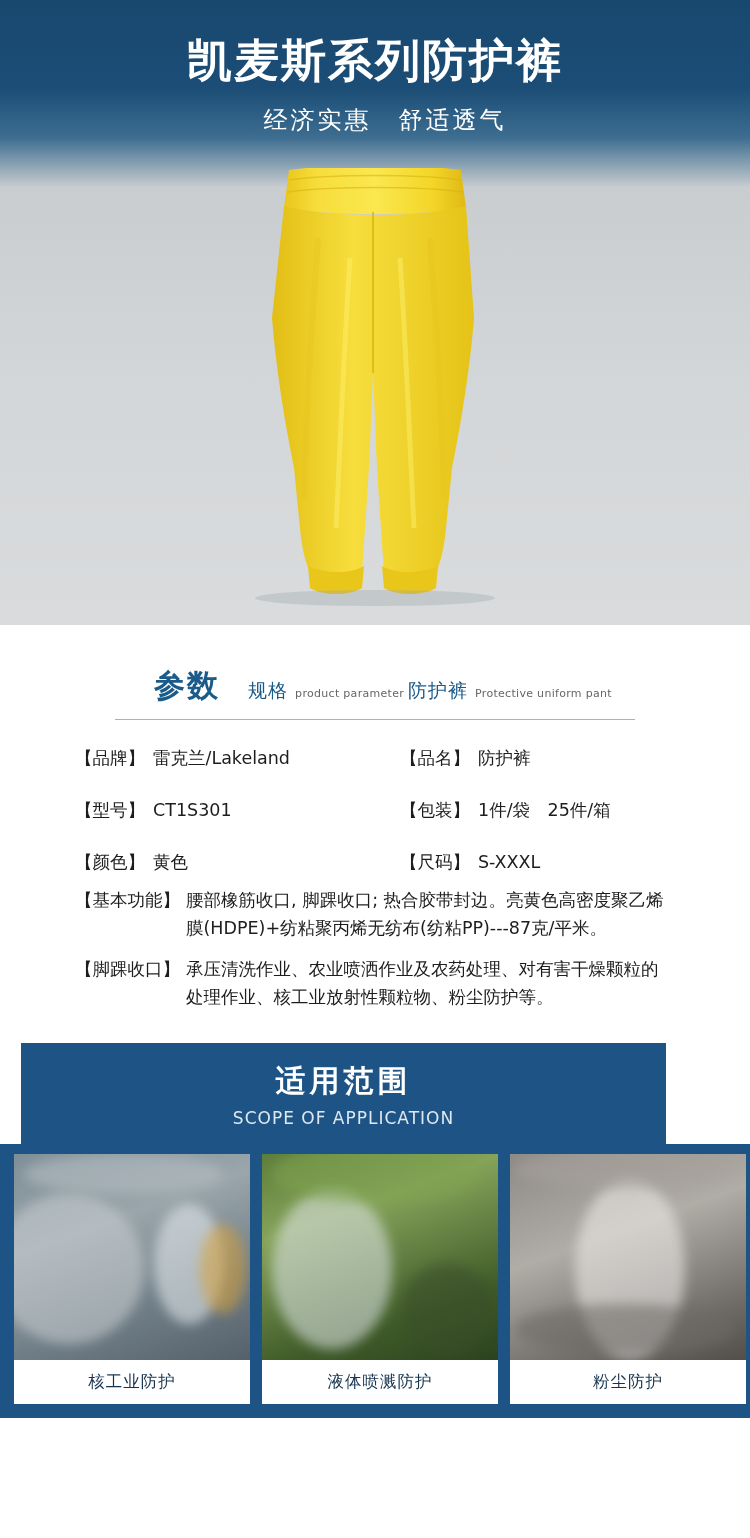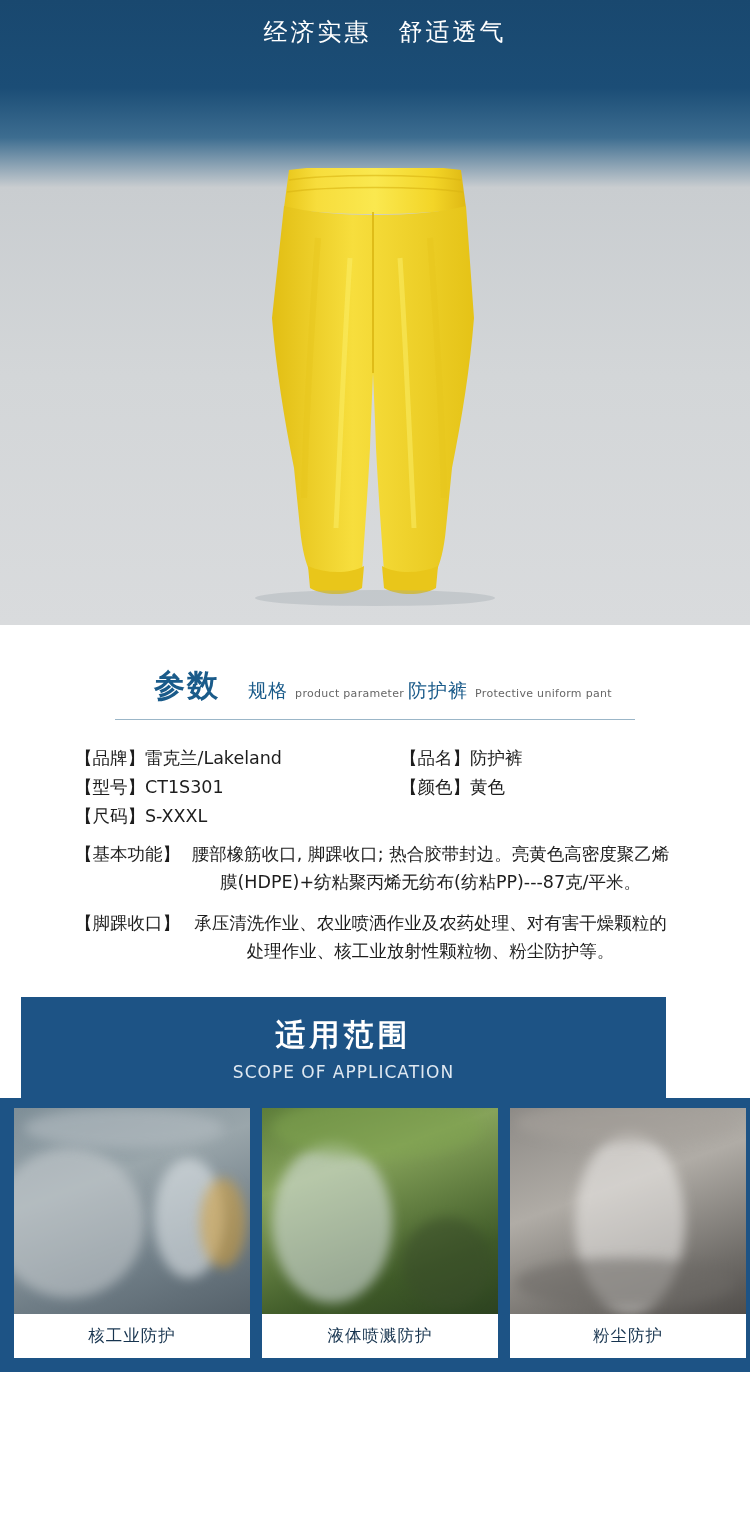--- a/index.html
+++ b/index.html
@@ -90,36 +90,35 @@
     height: 1px;
     background: #9bb6c8;
     margin: 0 auto 26px auto;
   }
 
   .spec-grid {
     width: 600px;
     margin: 0 auto;
     display: grid;
     grid-template-columns: 325px 275px;
-    row-gap: 5px;
+    row-gap: 28px;
     text-align: right;
   }
   .spec-cell { display: flex; align-items: baseline; font-size: 17.5px; color: #1d1d1d; }
   .spec-key { white-space: nowrap; }
-  .spec-val { }
+  .spec-val { margin-left: 8px; }
 
   .spec-block {
     width: 600px;
     margin: 12px auto 0 auto;
     display: flex;
     align-items: flex-start;
     font-size: 17.5px;
     line-height: 1.62;
     color: #1d1d1d;
-    text-align: center;
   }
   .spec-block .spec-key { flex: 0 0 auto; padding-top: 0; }
   .spec-block .spec-body { margin-left: 6px; }
 
   
   .scope {
     margin-top: 32px;
     width: 645px;
     background: #1d5385;
     padding: 18px 0 16px 0;
@@ -163,20 +162,21 @@
   .ph-b { background: linear-gradient(160deg,#5d7d3a 0%,#86a35a 30%,#3f5a28 75%,#2c4220 100%); }
   .ph-c { background: linear-gradient(160deg,#8d8a86 0%,#b0aca6 40%,#6e6b67 80%,#514e4b 100%); }
   .blob { position: absolute; border-radius: 50%; filter: blur(6px); opacity: .55; }
 </style>
 </head>
 <body>
 
 <div class="page">
 
   <div class="hero">
+    <div class="hero-title">凯麦斯系列防护裤</div>
     <div class="hero-sub">经济实惠　舒适透气</div>
 
     <div class="pants-wrap">
       <svg width="750" height="440" viewBox="0 0 750 440" xmlns="http://www.w3.org/2000/svg" aria-hidden="true">
         <defs>
           <linearGradient id="ygrad" x1="0" y1="0" x2="1" y2="0">
             <stop offset="0%" stop-color="#e9c61a"></stop>
             <stop offset="18%" stop-color="#f7dd3c"></stop>
             <stop offset="50%" stop-color="#fae84f"></stop>
             <stop offset="82%" stop-color="#f3d527"></stop>
@@ -238,20 +238,24 @@
       </div>
       <div class="spec-cell">
         <span class="spec-key">【品名】</span>
         <span class="spec-val">防护裤</span>
       </div>
       <div class="spec-cell">
         <span class="spec-key">【型号】</span>
         <span class="spec-val">CT1S301</span>
       </div>
       <div class="spec-cell">
+        <span class="spec-key">【包装】</span>
+        <span class="spec-val">1件/袋　25件/箱</span>
+      </div>
+      <div class="spec-cell">
         <span class="spec-key">【颜色】</span>
         <span class="spec-val">黄色</span>
       </div>
       <div class="spec-cell">
         <span class="spec-key">【尺码】</span>
         <span class="spec-val">S-XXXL</span>
       </div>
     </div>
 
     <div class="spec-block">

